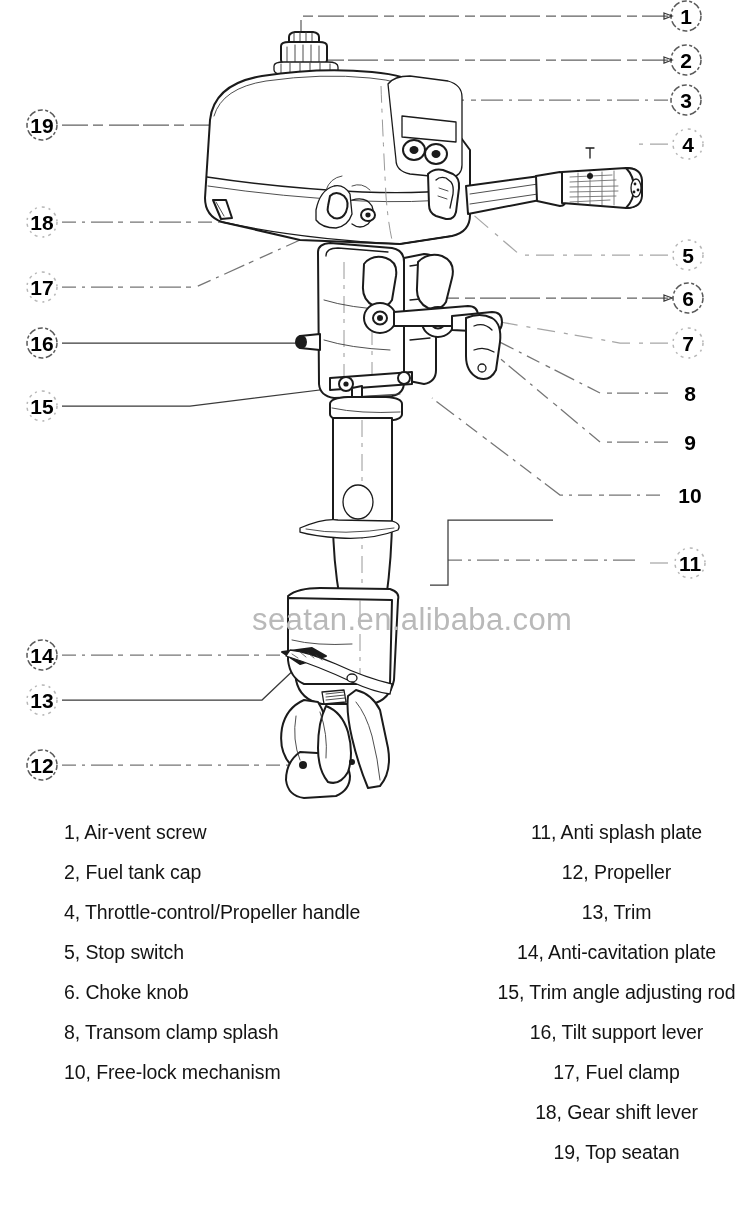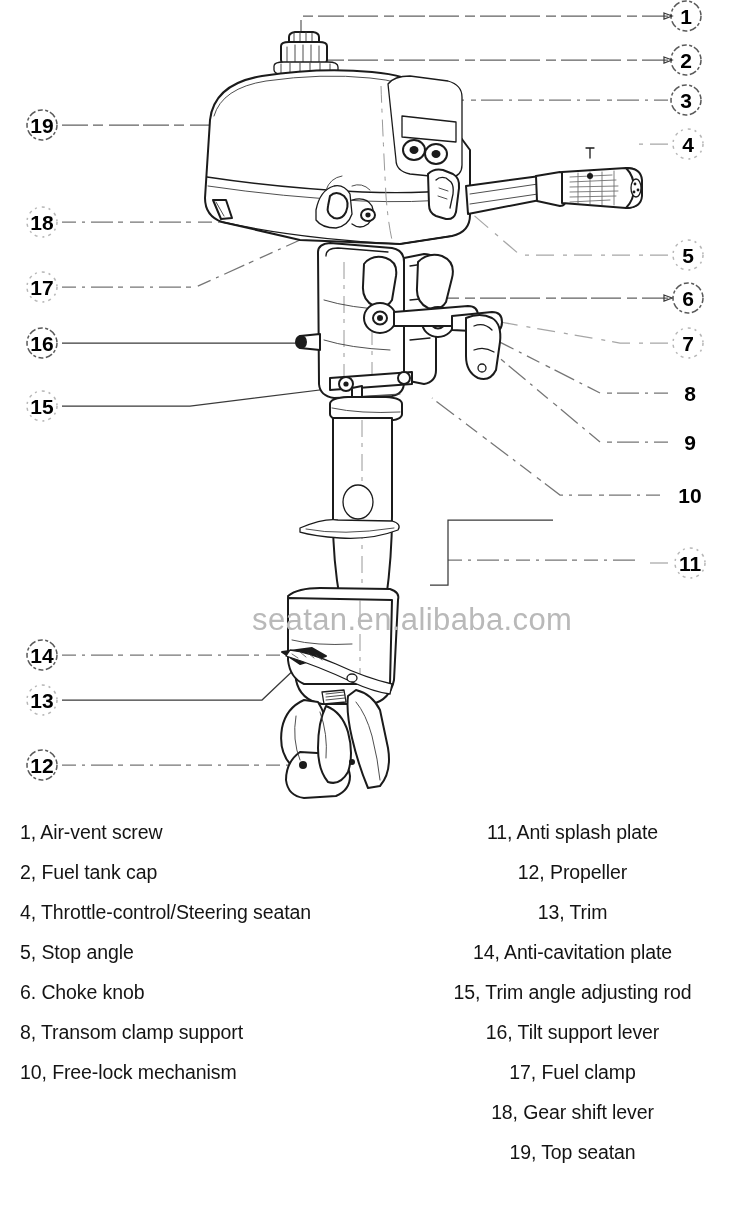--- a/index.html
+++ b/index.html
@@ -97,20 +97,21 @@
   #legend {
     position: absolute;
     left: 0;
     top: 812px;
     width: 750px;
     height: 414px;
   }
   .legend-col {
     position: absolute;
     top: 0;
+    margin-left: 44px;
   }
   #legend-col-left { left: 20px; width: 380px; }
   #legend-col-right { left: 400px; width: 345px; text-align: center; }
 
   .legend-item {
     font-family: "Liberation Sans", sans-serif;
     font-size: 19.5px;
     line-height: 40px;
     height: 40px;
     color: #141414;
@@ -441,24 +442,24 @@
           </g>
         </g>
 
     </svg>
   </div>
 
   <div id="legend">
     <div class="legend-col" id="legend-col-left">
         <div class="legend-item">1, Air-vent screw</div>
         <div class="legend-item">2, Fuel tank cap</div>
-        <div class="legend-item">4, Throttle-control/Steering seatan</div>
-        <div class="legend-item">5, Stop angle</div>
+        <div class="legend-item">4, Throttle-control/Propeller handle</div>
+        <div class="legend-item">5, Stop switch</div>
         <div class="legend-item">6. Choke knob</div>
-        <div class="legend-item">8, Transom clamp support</div>
+        <div class="legend-item">8, Transom clamp splash</div>
         <div class="legend-item">10, Free-lock mechanism</div>
       </div>
     <div class="legend-col" id="legend-col-right">
         <div class="legend-item">11, Anti splash plate</div>
         <div class="legend-item">12, Propeller</div>
         <div class="legend-item">13, Trim</div>
         <div class="legend-item">14, Anti-cavitation plate</div>
         <div class="legend-item">15, Trim angle adjusting rod</div>
         <div class="legend-item">16, Tilt support lever</div>
         <div class="legend-item">17, Fuel clamp</div>

